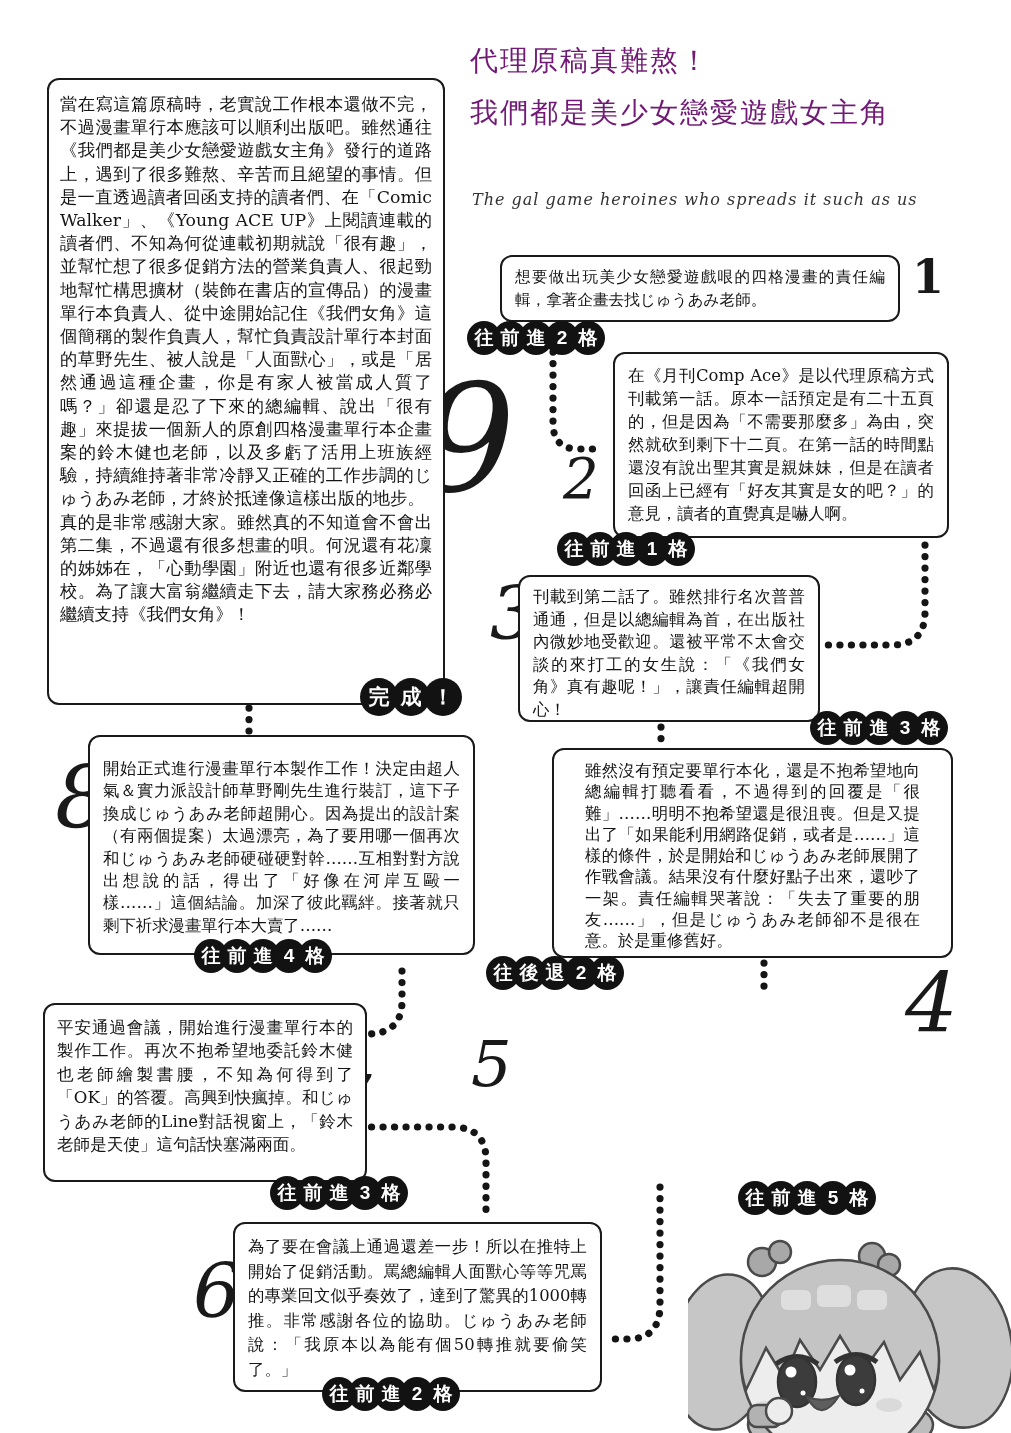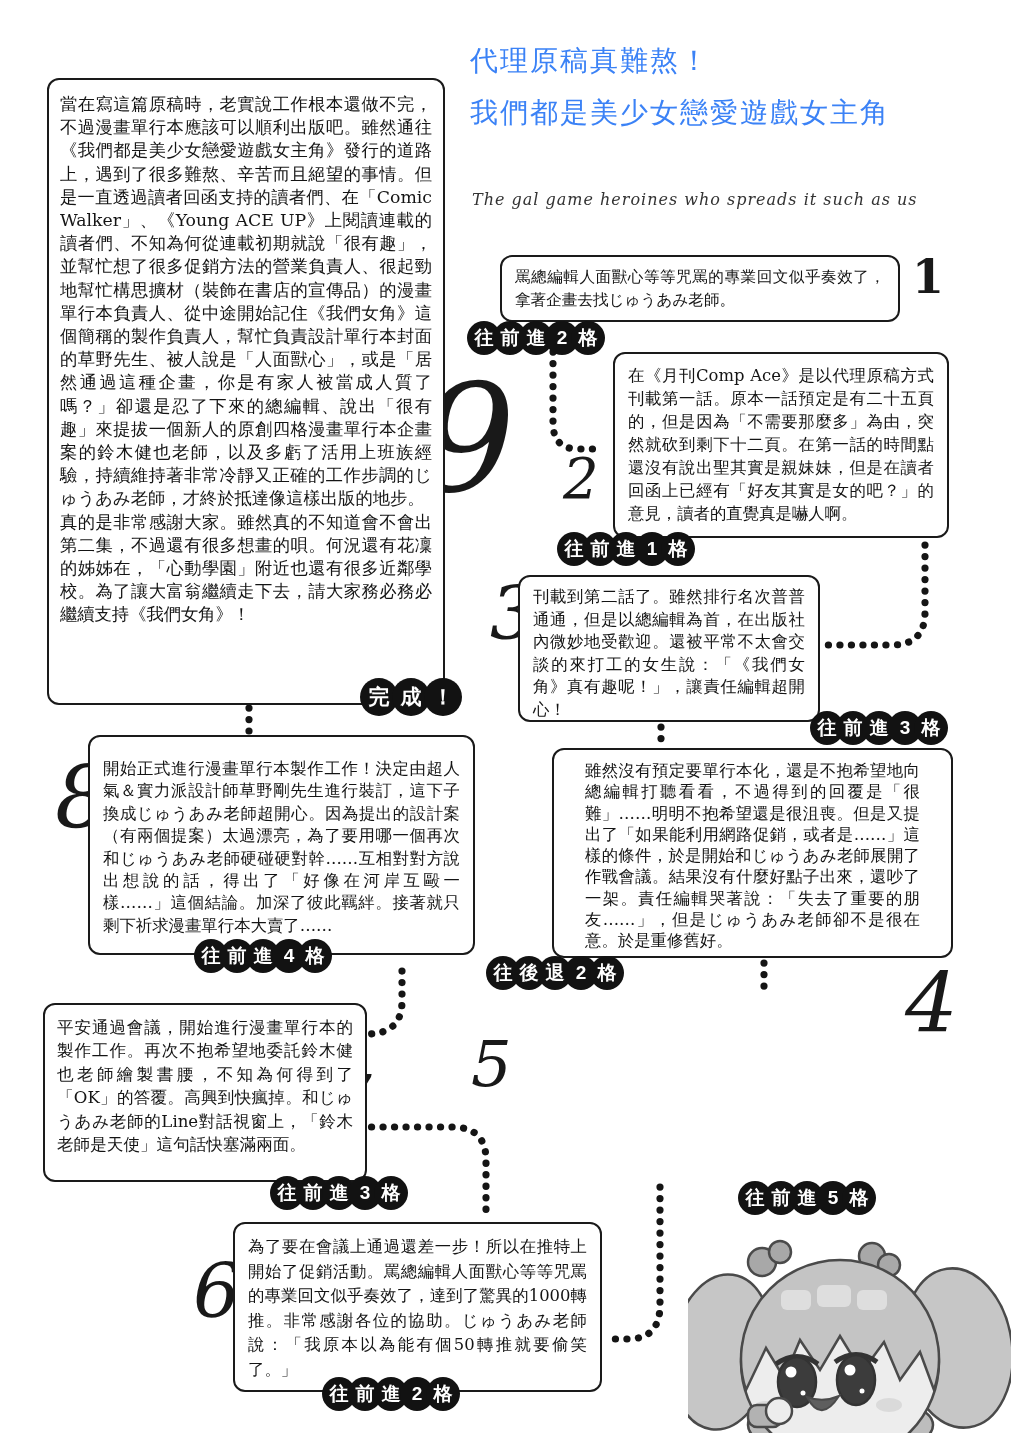--- a/index.html
+++ b/index.html
@@ -1,20 +1,20 @@
 <!DOCTYPE html>
 <html><head>
 <meta charset="utf-8">
 <style>
   html,body{margin:0;padding:0;background:#fff;}
   .page{position:relative;width:1011px;height:1433px;background:#fff;overflow:hidden;
         font-family:"DejaVu Serif","Liberation Serif",serif;color:#161616;}
 
   
-  .title-line{position:absolute;left:470px;letter-spacing:2px;font-size:28px;font-weight:500;color:#3b82f6;white-space:nowrap;}
+  .title-line{position:absolute;left:470px;letter-spacing:2px;font-size:28px;font-weight:500;color:#701a75;white-space:nowrap;}
   #title1{top:42px;}
   #title2{top:94px;}
   #title3{top:146px;}
   #subtitle-en{position:absolute;left:472px;top:190px;font-style:italic;font-size:16px;letter-spacing:1px;color:#333;}
 
   
   .box{position:absolute;border:2.5px solid #1a1a1a;border-radius:12px;background:#fff;box-sizing:border-box;z-index:2;}
   .box .txt{text-align:justify;white-space:pre-line;color:#141414;}
   #sq9{left:47px;top:78px;width:398px;height:627px;padding:13px 11px;}
   #sq9 .txt{font-size:17.3px;line-height:23.2px;}
@@ -98,21 +98,21 @@
 真的是非常感謝大家。雖然真的不知道會不會出第二集，不過還有很多想畫的唄。何況還有花凜的姊姊在，「心動學園」附近也還有很多近鄰學校。為了讓大富翁繼續走下去，請大家務必務必繼續支持《我們女角》！</div>
   </section>
   <span class="num" id="num9">9</span>
   <div class="badge big" id="badge-goal">
       <span class="bchar">完</span>
       <span class="bchar">成</span>
       <span class="bchar">！</span>
     </div>
 
   <section class="box" id="sq1">
-    <div class="txt">罵總編輯人面獸心等等咒罵的專業回文似乎奏效了，拿著企畫去找じゅうあみ老師。</div>
+    <div class="txt">想要做出玩美少女戀愛遊戲哏的四格漫畫的責任編輯，拿著企畫去找じゅうあみ老師。</div>
   </section>
   <span class="num" id="num1">1</span>
   <div class="badge" id="badge1">
       <span class="bchar">往</span>
       <span class="bchar">前</span>
       <span class="bchar">進</span>
       <span class="bchar">2</span>
       <span class="bchar">格</span>
     </div>
 

